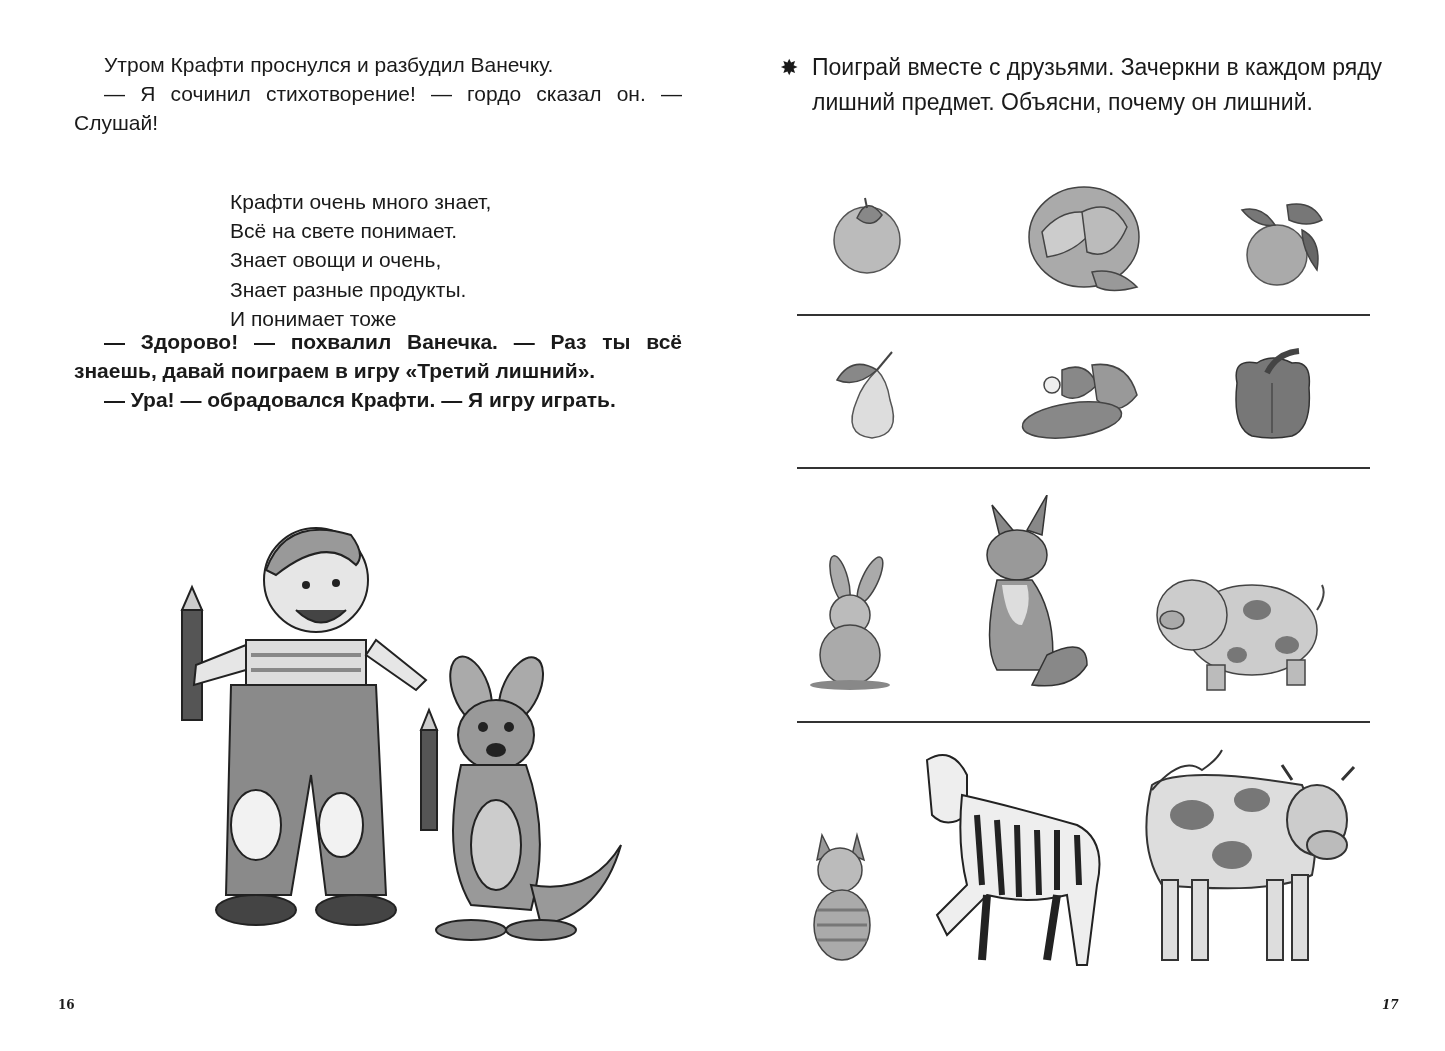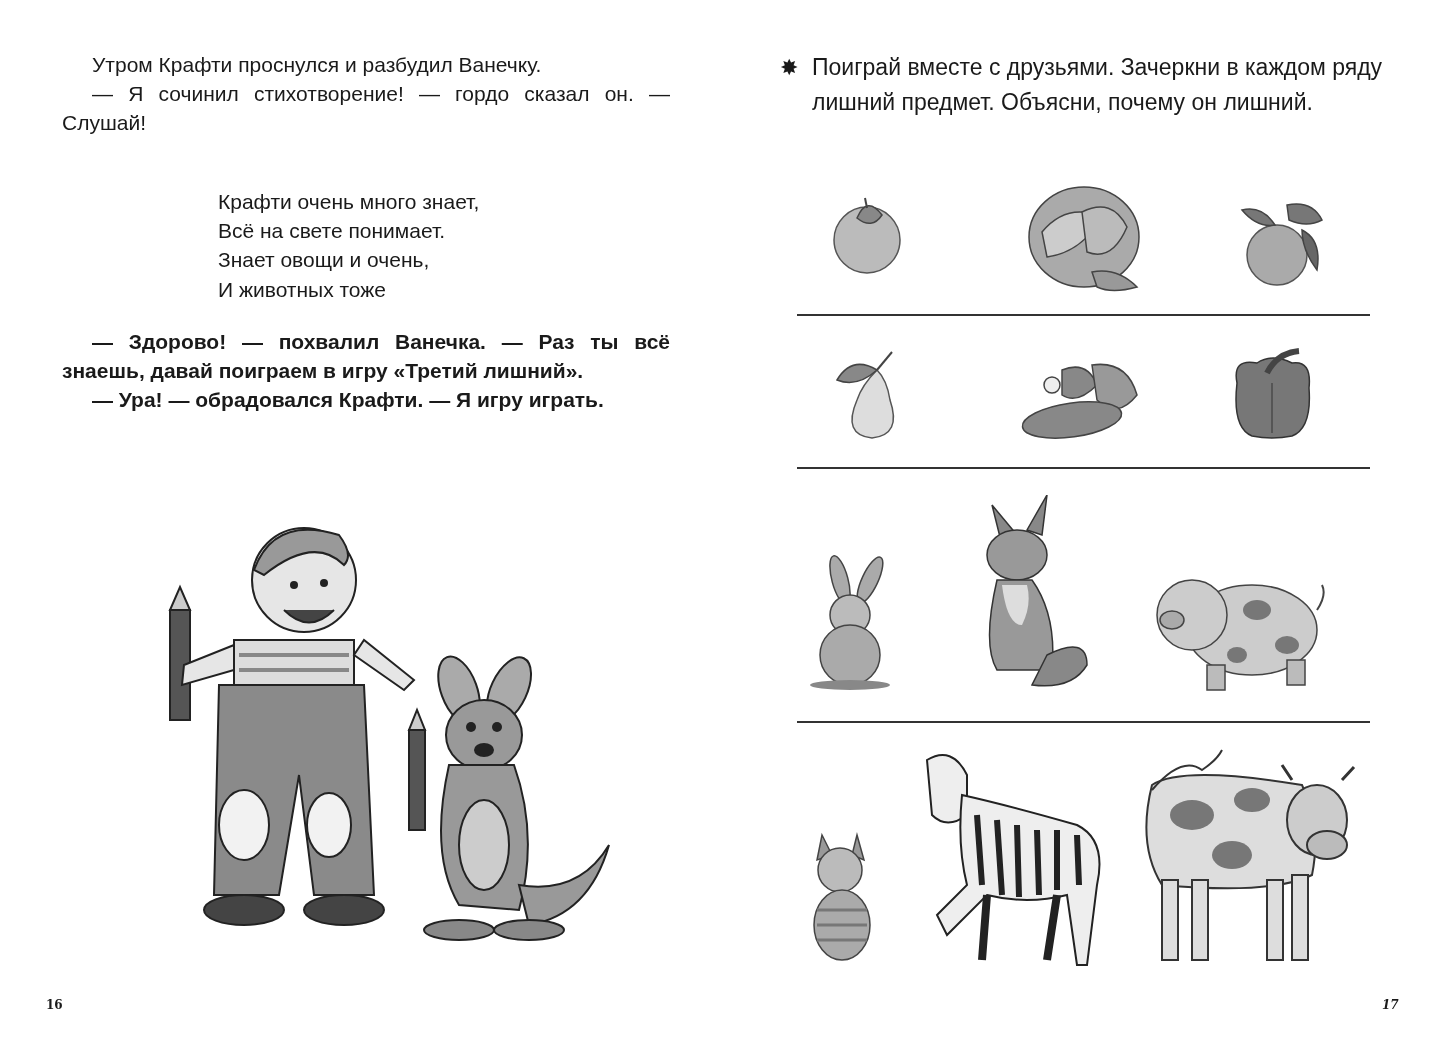--- a/index.html
+++ b/index.html
@@ -1,19 +1,19 @@
 <!DOCTYPE html>
 <html><head>
 <meta charset="utf-8">
 <style>
   html, body { margin: 0; padding: 0; background: #ffffff; }
   body { width: 1445px; height: 1051px; position: relative; overflow: hidden;
          font-family: "Liberation Sans", "DejaVu Sans", sans-serif; color: #1a1a1a; }
   .page { position: absolute; top: 0; height: 1051px; }
-  .page-left { left: 4px; width: 722px; }
+  .page-left { left: 16px; width: 722px; }
   .page-right { left: 722px; width: 723px; }
 
   .prose { position: absolute; left: 58px; width: 608px; font-size: 21px; line-height: 29px; }
   .prose p { margin: 0; }
   .indent { text-indent: 30px; }
   .justify { text-align: justify; }
   .prose-top { top: 50px; }
   .prose-bottom { top: 327px; font-weight: bold; }
 
   .poem { position: absolute; left: 214px; top: 143px; font-size: 21px; line-height: 29.2px; margin-top: 44px; }
@@ -41,21 +41,22 @@
 <div class="page page-left">
   <div class="prose prose-top">
     <p class="indent">Утром Крафти проснулся и разбудил Ванечку.</p>
     <p class="indent justify">— Я сочинил стихотворение! — гордо сказал он. — Слушай!</p>
   </div>
 
   <div class="poem">
     <div>Крафти очень много знает,</div>
     <div>Всё на свете понимает.</div>
     <div>Знает овощи и очень,</div>
-    <div>И животных тоже</div>
+    <div>Знает разные продукты.</div>
+    <div>И понимает тоже</div>
   </div>
 
   <div class="prose prose-bottom">
     <p class="indent justify">— Здорово! — похвалил Ванечка. —  Раз ты всё знаешь, давай поиграем в игру «Третий лишний».</p>
     <p class="indent">— Ура! — обрадовался Крафти. — Я игру играть.</p>
   </div>
 
   <div class="illus" style="left:160px; top:515px; width:260px; height:420px;">
     <svg viewBox="0 0 260 420">
 

